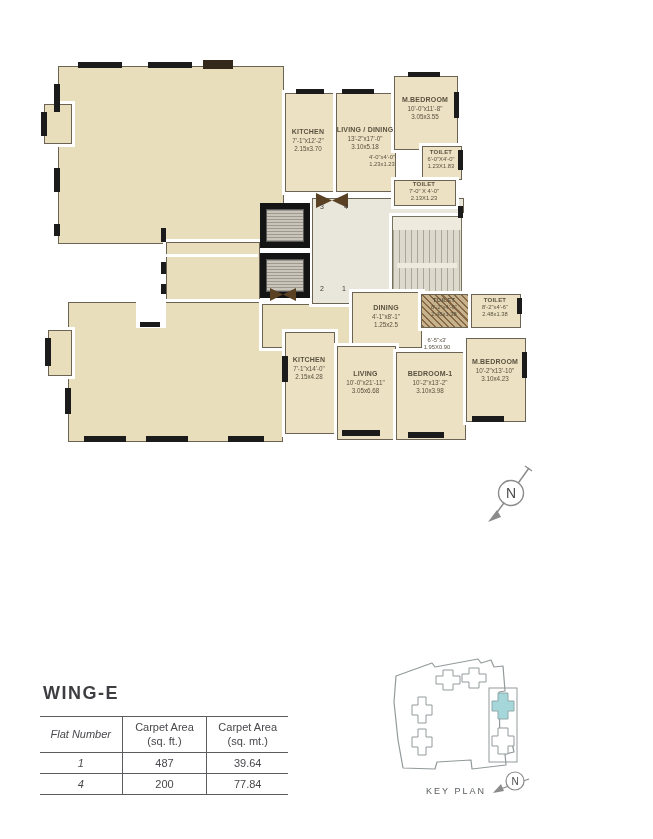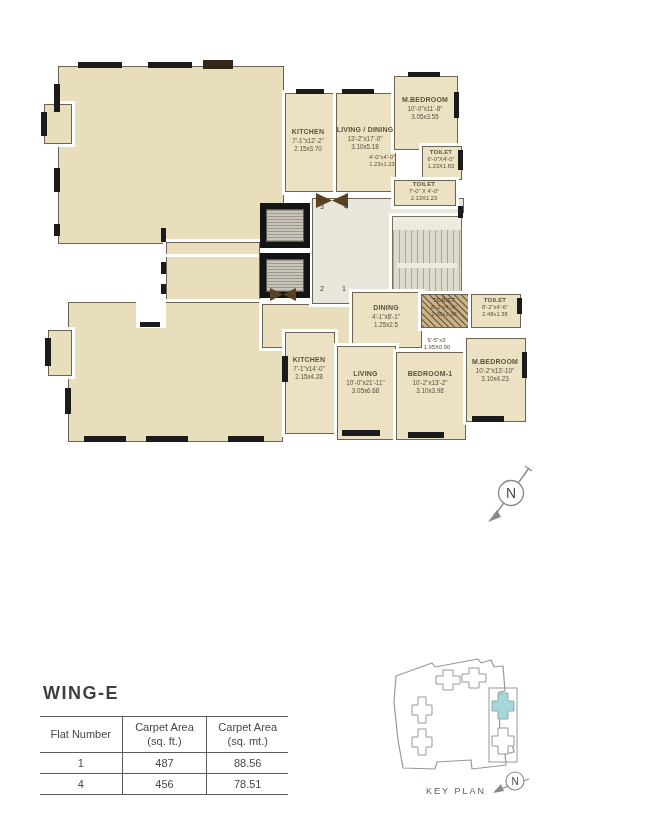--- a/index.html
+++ b/index.html
@@ -31,21 +31,21 @@
   .bowtie{position:absolute;}
   
   .wing-title{position:absolute;left:43px;top:683px;font-size:18px;font-weight:700;
         letter-spacing:1.5px;color:#3e3e42;}
   .area-table{position:absolute;left:40px;top:716px;border-collapse:collapse;width:248px;
         font-size:11px;color:#48484d;}
   .area-table th,.area-table td{text-align:center;font-weight:400;padding:3px 4px;line-height:1.3;}
   .area-table thead tr{border-top:1px solid #5c5c60;border-bottom:1px solid #5c5c60;}
   .area-table tbody tr{border-bottom:1px solid #5c5c60;}
   .area-table th:nth-child(2),.area-table td:nth-child(2){border-left:1px solid #5c5c60;border-right:1px solid #5c5c60;}
-  .area-table th:nth-child(1),.area-table td:nth-child(1){width:80px;}
+  .area-table th:nth-child(1),.area-table td:nth-child(1){width:80px;font-style:italic;}
   .area-table th:nth-child(2),.area-table td:nth-child(2){width:84px;}
   .area-table th:nth-child(3),.area-table td:nth-child(3){width:80px;}
   
   .keyplan-svg{position:absolute;left:376px;top:648px;}
   .keyplan-label{position:absolute;left:406px;top:786px;width:100px;text-align:center;
         font-size:9px;letter-spacing:2px;color:#585d60;}
   .north-main{position:absolute;left:484px;top:462px;}
   .north-key{position:absolute;left:492px;top:764px;}
 </style>
 </head>
@@ -214,26 +214,26 @@
       <tr>
         <th><span>Flat Number</span></th>
         <th><span>Carpet Area</span><br><span>(sq. ft.)</span></th>
         <th><span>Carpet Area</span><br><span>(sq. mt.)</span></th>
       </tr>
     </thead>
     <tbody>
       <tr>
         <td>1</td>
         <td>487</td>
-        <td>88.56</td>
+        <td>39.64</td>
       </tr>
       <tr>
         <td>4</td>
-        <td>456</td>
-        <td>78.51</td>
+        <td>200</td>
+        <td>77.84</td>
       </tr>
     </tbody>
   </table>
 
   <svg class="keyplan-svg" width="164" height="136" viewBox="0 0 164 136">
     <path d="M20,28 L56,15 L59,19 L102,11 L105,15 L115,12 L118,19 L127,18 L129,43 L123,44 L124,96 L136,95 L138,104 L129,106 L130,117 L96,121 L95,112 L61,114 L59,121 L27,120 L22,92 L18,54 Z" fill="none" stroke="#939a9c" stroke-width="1.2" stroke-linejoin="round"></path>
     <polygon points="60,28 67,28 67,22 77,22 77,28 84,28 84,36 77,36 77,42 67,42 67,36 60,36" fill="#ffffff" stroke="#939a9c" stroke-width="1"></polygon>
     <polygon points="86,26 93,26 93,20 103,20 103,26 110,26 110,34 103,34 103,40 93,40 93,34 86,34" fill="#ffffff" stroke="#939a9c" stroke-width="1"></polygon>
     <polygon points="36,57 42,57 42,49 50,49 50,57 56,57 56,67 50,67 50,75 42,75 42,67 36,67" fill="#ffffff" stroke="#939a9c" stroke-width="1"></polygon>
     <polygon points="36,89 42,89 42,81 50,81 50,89 56,89 56,99 50,99 50,107 42,107 42,99 36,99" fill="#ffffff" stroke="#939a9c" stroke-width="1"></polygon>

